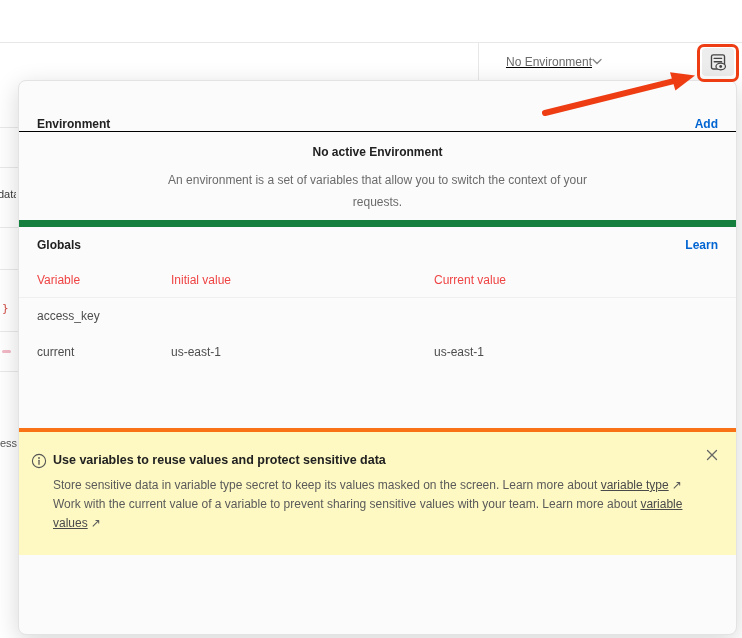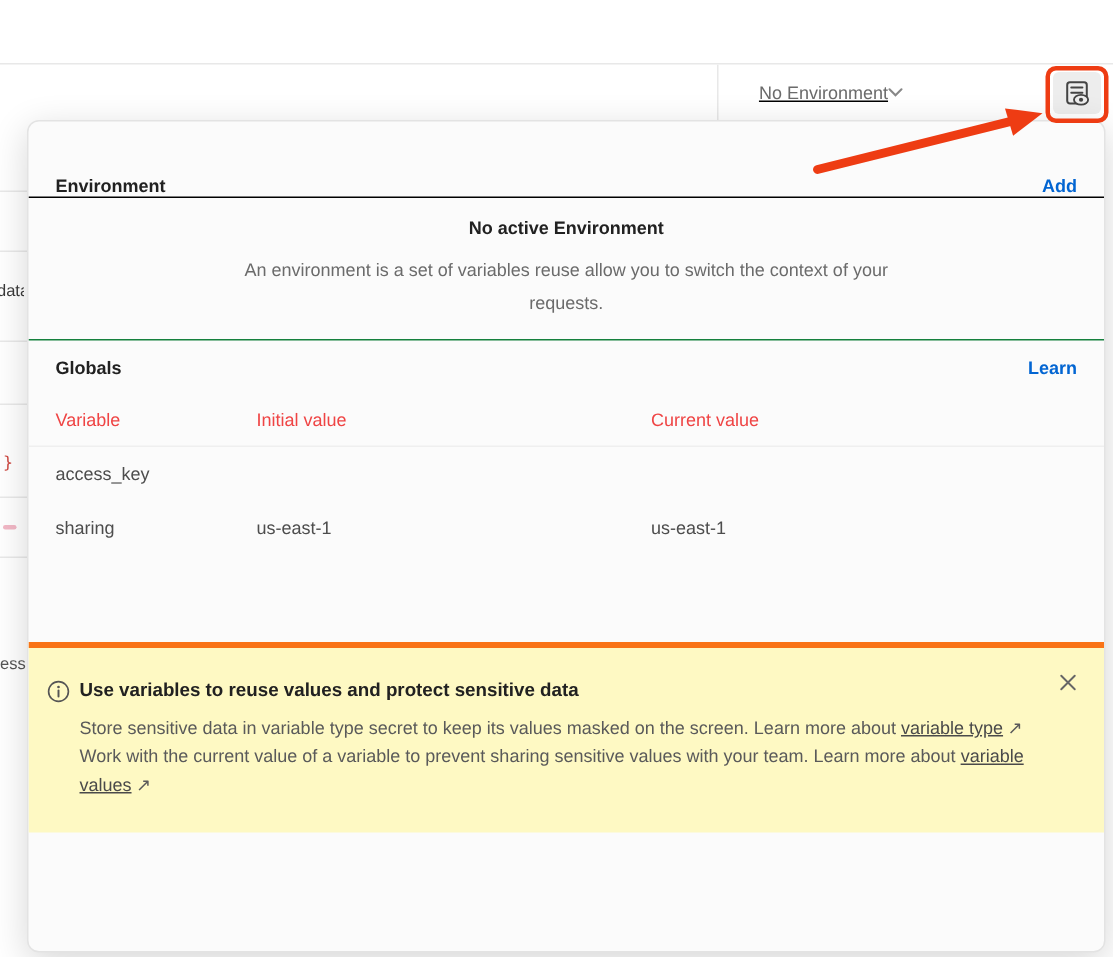--- a/index.html
+++ b/index.html
@@ -36,21 +36,21 @@
   .bg-frag { font-size:11px; white-space:nowrap; overflow:hidden; width:18px; }
 
   
   .panel { left:18px; top:80px; width:719px; height:555px; background:#fbfbfb;
     border:1px solid #e3e3e3; border-radius:8px; box-shadow:0 6px 24px rgba(0,0,0,.16);
     overflow:hidden; z-index:5; }
   .p-header { height:51px; display:flex; align-items:flex-end; justify-content:space-between;
     padding:0 18px; border-bottom:1px solid #000000; }
   .p-title { font-size:12px; font-weight:bold; color:#212121; }
   .p-link { font-size:12px; font-weight:bold; color:#0265d2; cursor:pointer; }
-  .p-empty { height:95px; border-bottom:1px solid #15803d; text-align:center; }
+  .p-empty { height:95px; border-bottom:7px solid #15803d; text-align:center; }
   .p-empty-title { padding-top:13px; font-size:12px; font-weight:bold; color:#212121; }
   .p-empty-desc { margin:10px auto 0; max-width:448px; font-size:12px; color:#6b6b6b; line-height:22px; }
   .p-globals { height:36px; display:flex; align-items:center; justify-content:space-between; padding:0 18px; }
   .grid-row { display:grid; grid-template-columns:134px 263px 1fr; align-items:center; padding:0 18px; }
   .p-colheaders { height:35px; border-bottom:1px solid #efefef; font-size:12px; color:#ef4444; }
   .p-row { height:36px; font-size:12px; color:#4d4d4d; }
   .p-spacer { height:58px; }
   .p-info { height:127px; background:#fef9c3; border-top:4px solid #f97316; position:relative; padding:20px 18px 0 12px; }
   .info-title-row { display:flex; align-items:flex-start; gap:6px; }
   .info-title { font-size:12.5px; font-weight:bold; color:#212121; line-height:17px; }
@@ -154,41 +154,41 @@
 
 <div class="abs panel">
 
   <div class="p-header">
     <span class="p-title">Environment</span>
     <span class="p-link">Add</span>
   </div>
 
   <div class="p-empty">
     <div class="p-empty-title">No active Environment</div>
-    <div class="p-empty-desc">An environment is a set of variables reuse allow you to switch the context of your requests.</div>
+    <div class="p-empty-desc">An environment is a set of variables that allow you to switch the context of your requests.</div>
   </div>
 
   <div class="p-globals">
     <span class="p-title">Globals</span>
     <span class="p-link">Learn</span>
   </div>
 
   <div class="grid-row p-colheaders">
     <span>Variable</span>
     <span>Initial value</span>
     <span>Current value</span>
   </div>
 
   <div class="grid-row p-row">
     <span>access_key</span>
     <span></span>
     <span></span>
   </div>
   <div class="grid-row p-row">
-    <span>sharing</span>
+    <span>current</span>
     <span>us-east-1</span>
     <span>us-east-1</span>
   </div>
 
   <div class="p-spacer"></div>
 
   <div class="p-info">
     <div class="info-title-row">
       <span style="padding-top:1px">
         <svg width="16" height="16" viewBox="0 0 16 16" fill="none">

